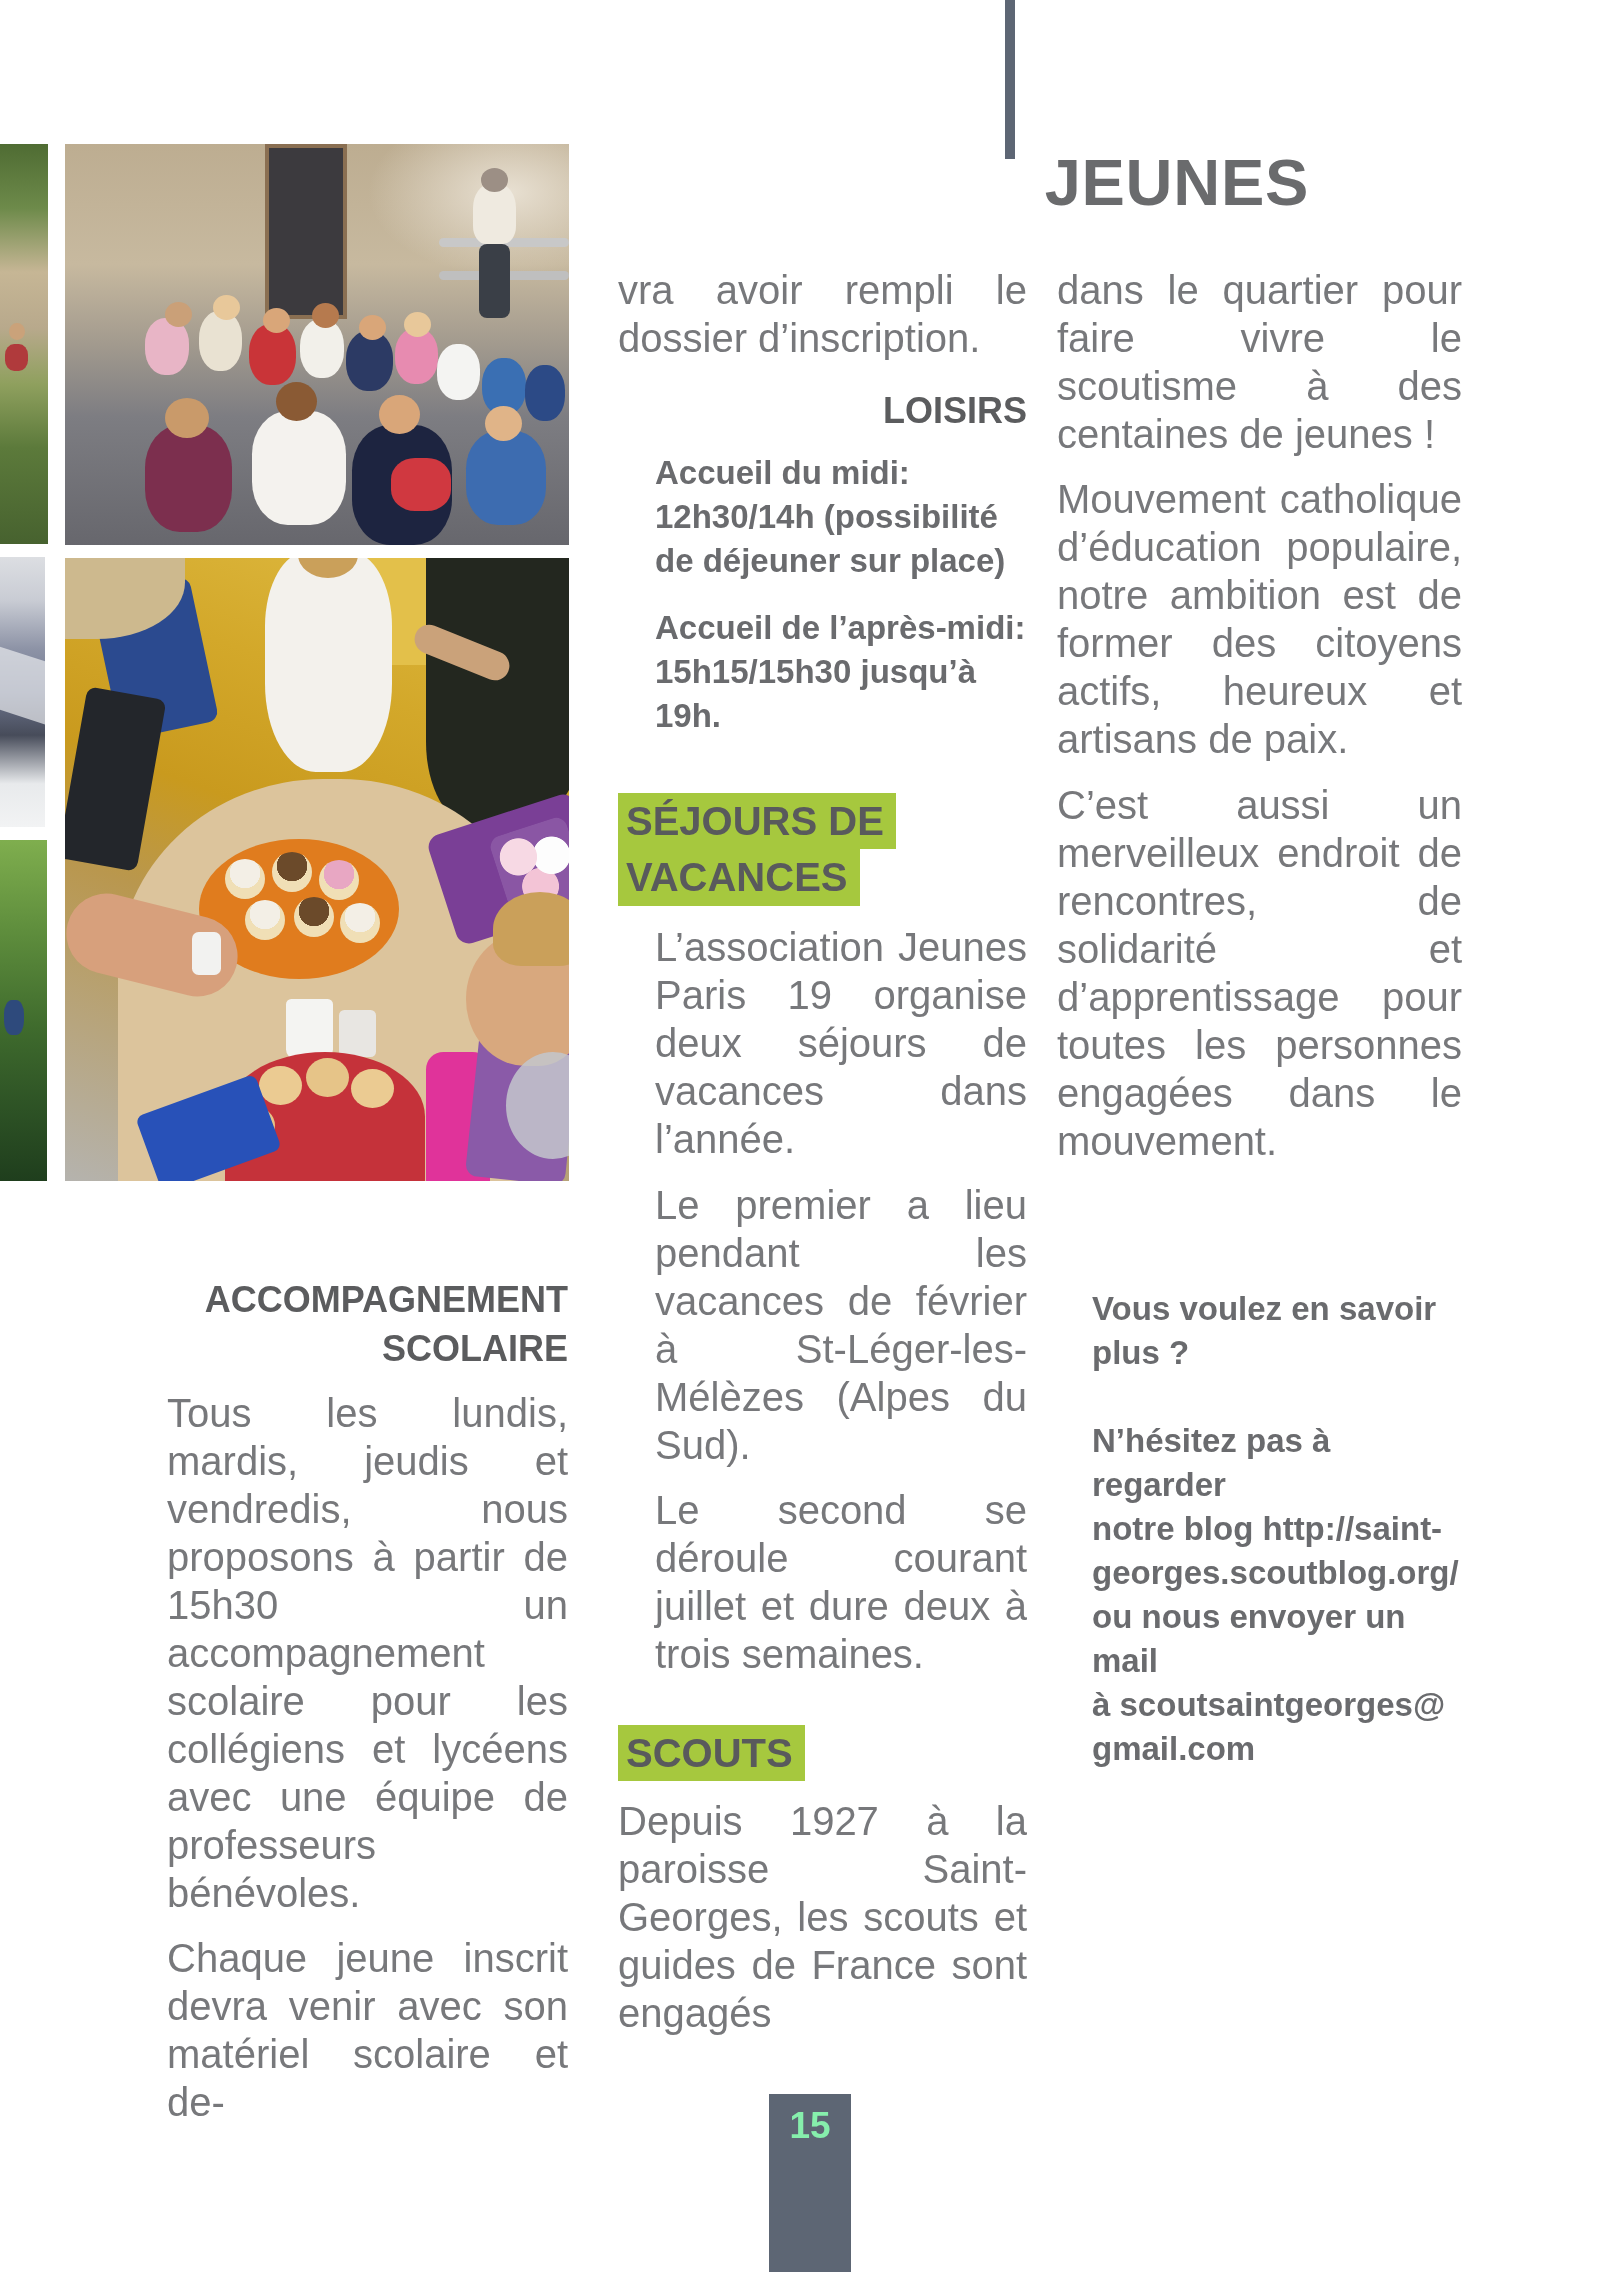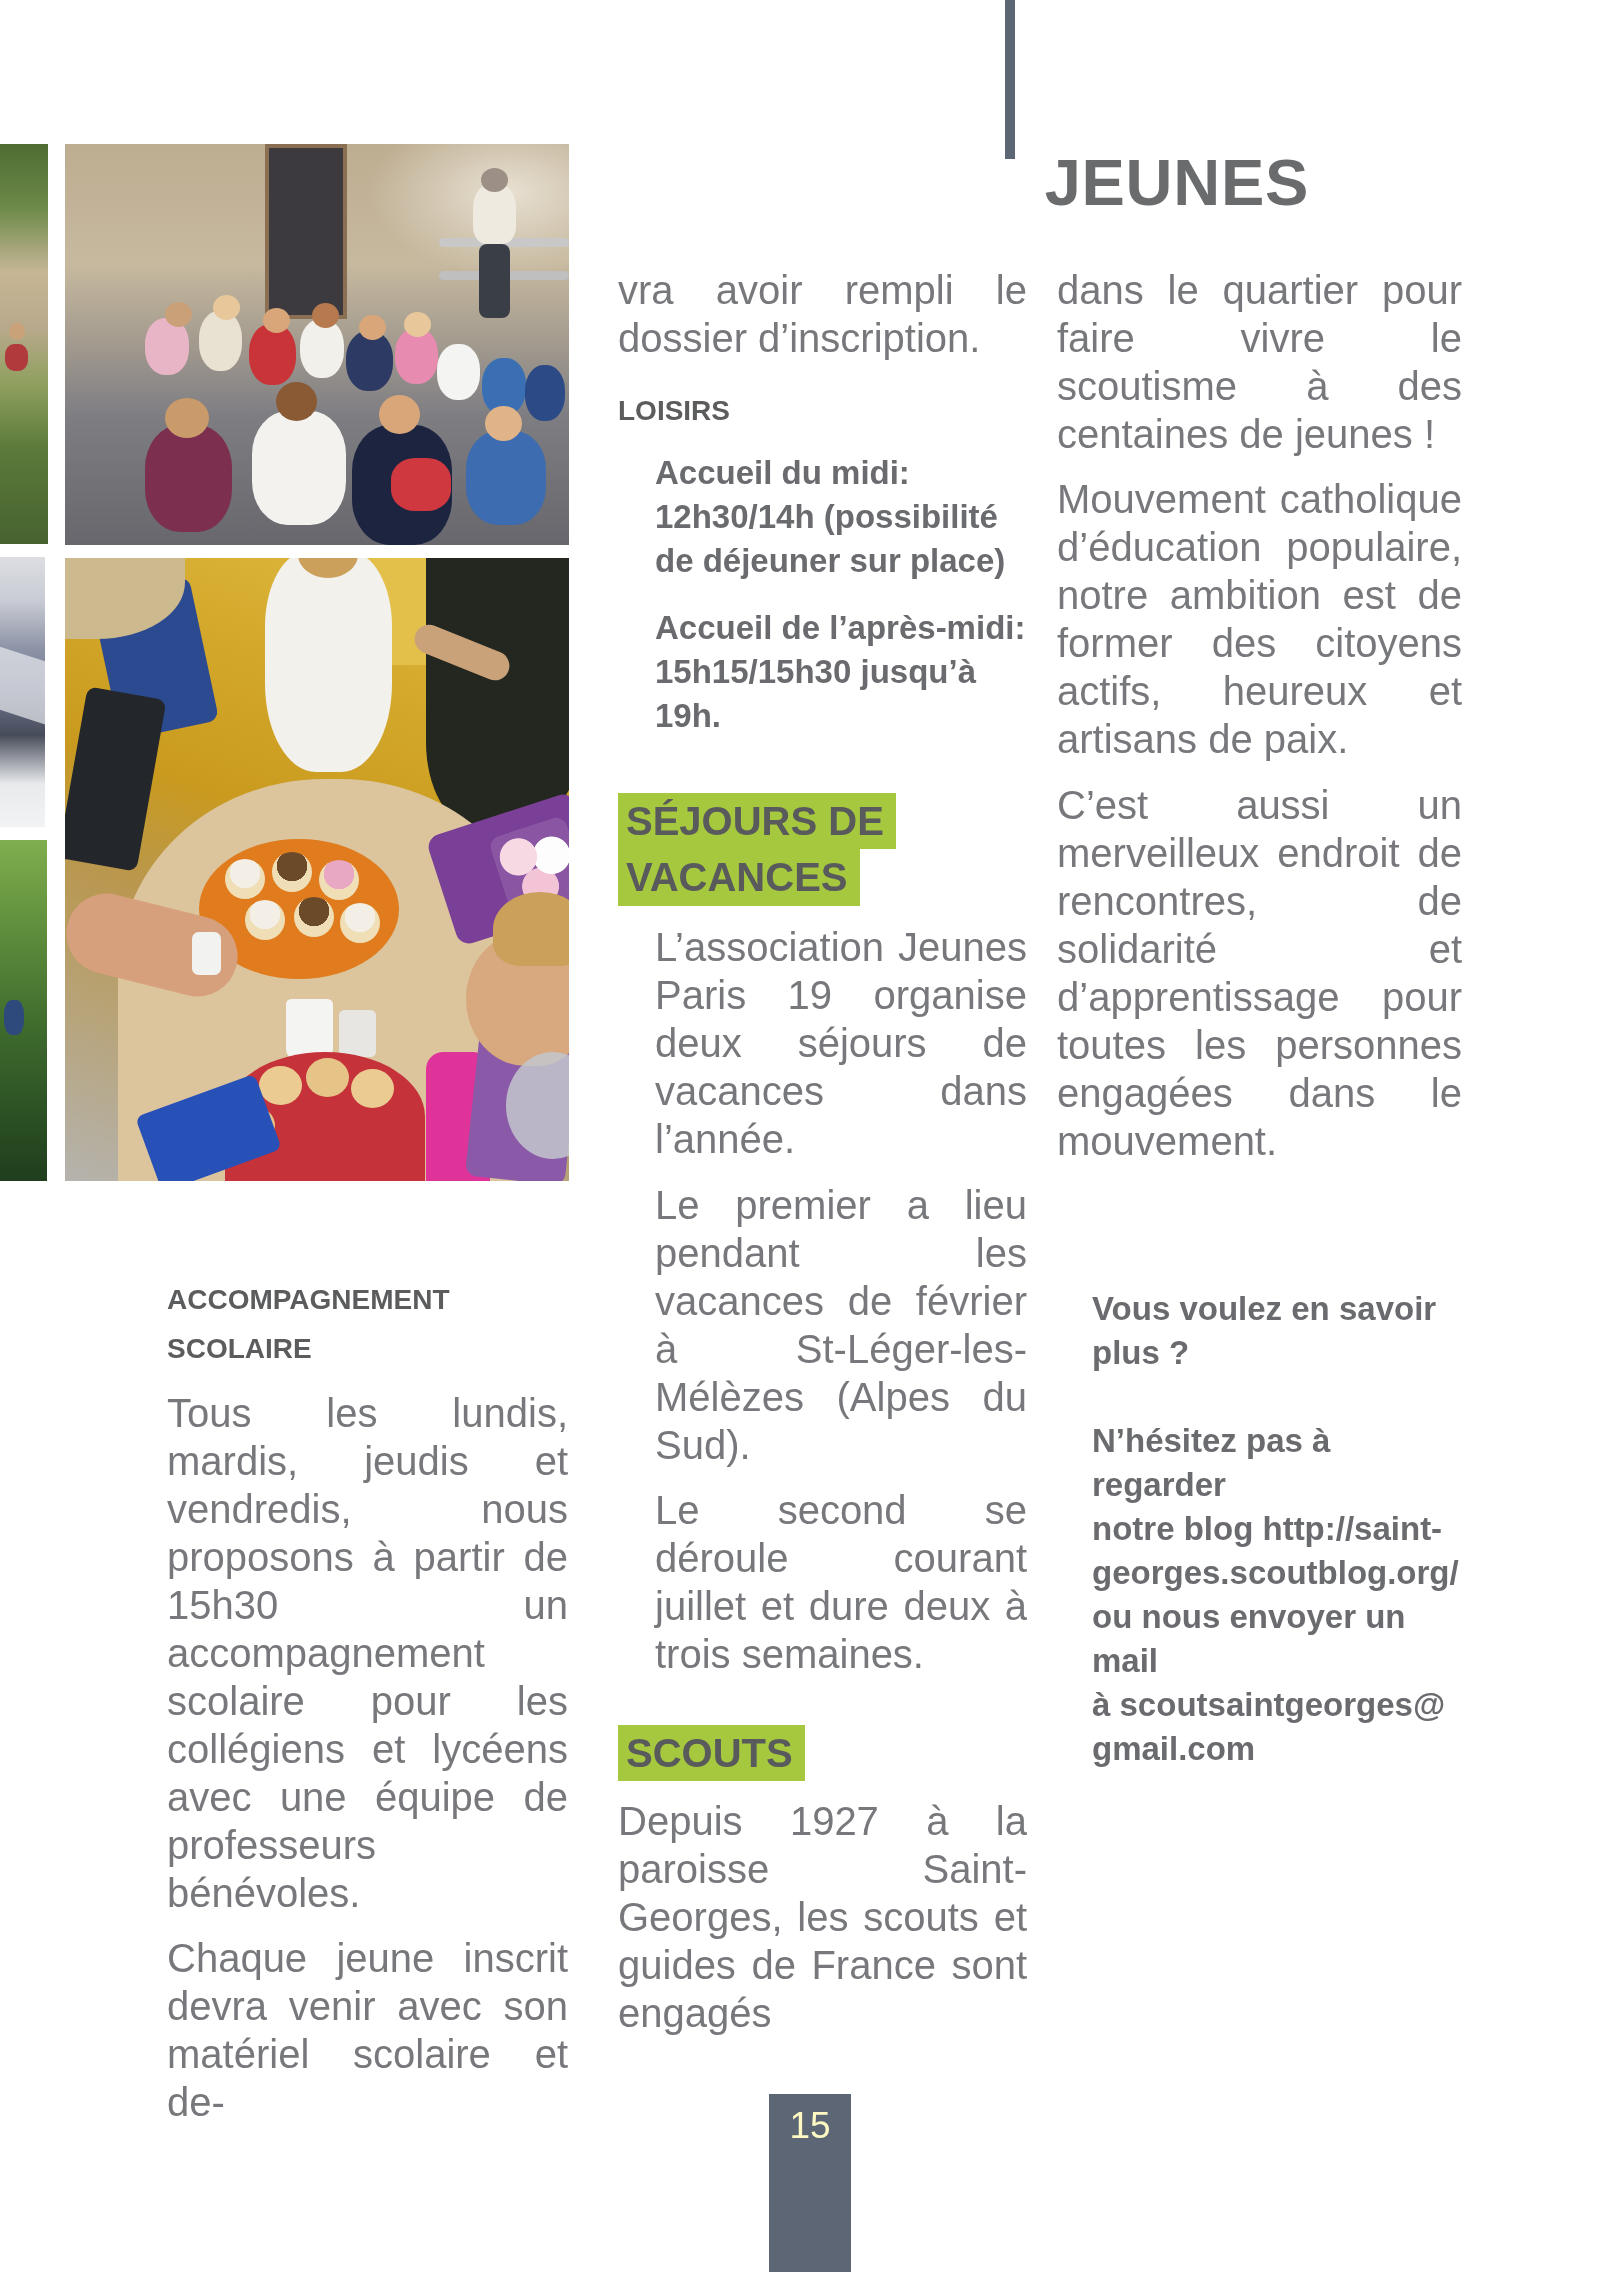--- a/index.html
+++ b/index.html
@@ -15,21 +15,21 @@
     position:absolute;left:1005px;top:0;width:10px;height:159px;
     background:#5d6674;
   }
   .page-number-bar{
     position:absolute;left:769px;top:2094px;width:82px;height:179px;
     background:#5d6674;
     text-align:center;
   }
   .page-number-bar .num{
     display:inline-block;margin-top:10.7px;
-    color:#fef9c3;font-size:37px;font-weight:400;
+    color:#86efac;font-size:37px;font-weight:700;
   }
   .page-title{
     position:absolute;top:150px;right:163px;
     font-size:65px;font-weight:700;color:#6a6b6d;
     line-height:1;letter-spacing:0.7px;
   }
   
   .photo{position:absolute;overflow:hidden;}
   .shape{position:absolute;}
   .strip1{left:0;top:144px;width:48px;height:400px;
@@ -45,22 +45,22 @@
   .photo2{left:65px;top:558px;width:504px;height:623px;
     background:
       linear-gradient(200deg,#e0bd45 0%,#d3a82a 26%,#c99a1e 45%,#b9974e 60%,#b5b3ae 100%);}
   
   .col{position:absolute;color:#77787b;font-size:40px;line-height:48px;text-align:justify;}
   .col p{margin:0 0 17.4px 0;}
   .col-left{left:167px;top:1251px;width:401px;}
   .col-mid{left:618px;top:266px;width:409px;}
   .col-right{left:1057px;top:266px;width:405px;}
   .heading{
-    font-weight:700;color:#5b5c5e;font-size:28px;line-height:49px;
-    margin:24px 0 16px 0;text-align:left;
+    font-weight:700;color:#5b5c5e;font-size:36px;line-height:49px;
+    margin:24px 0 16px 0;text-align:right;
   }
   .bold-block{
     font-weight:700;color:#6a6b6e;font-size:33px;line-height:44px;
     white-space:pre-line;text-align:left;
     padding-left:37px;margin:0 0 23px 0;
   }
   .indent{padding-left:37px;}
   .green-heading{margin:55px 0 17.4px 0;text-align:left;}
   .green-heading .hl{
     display:table;

